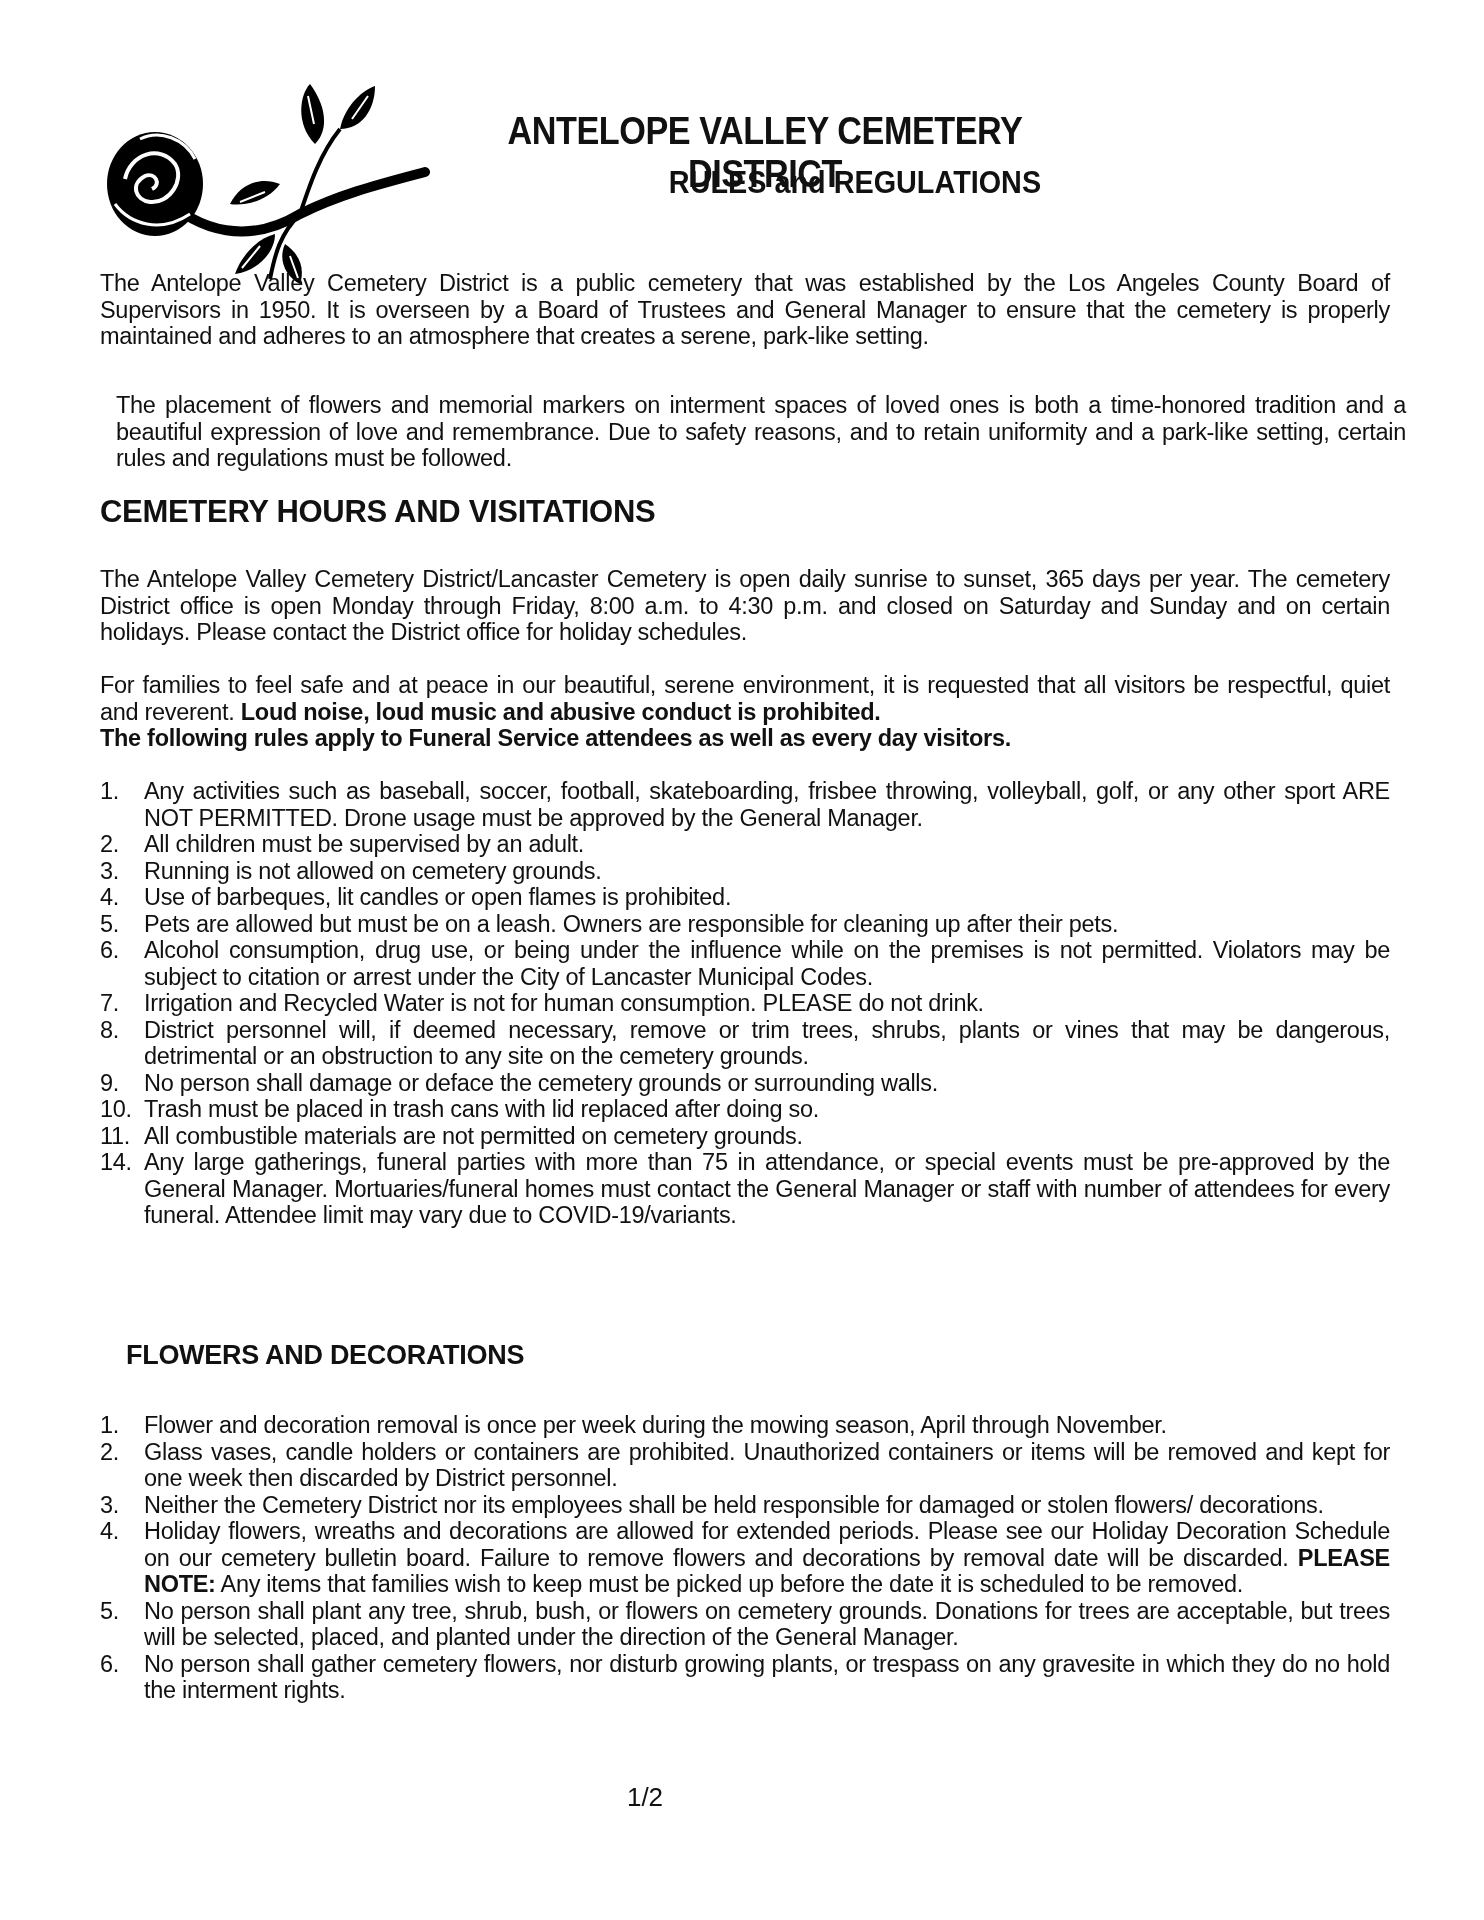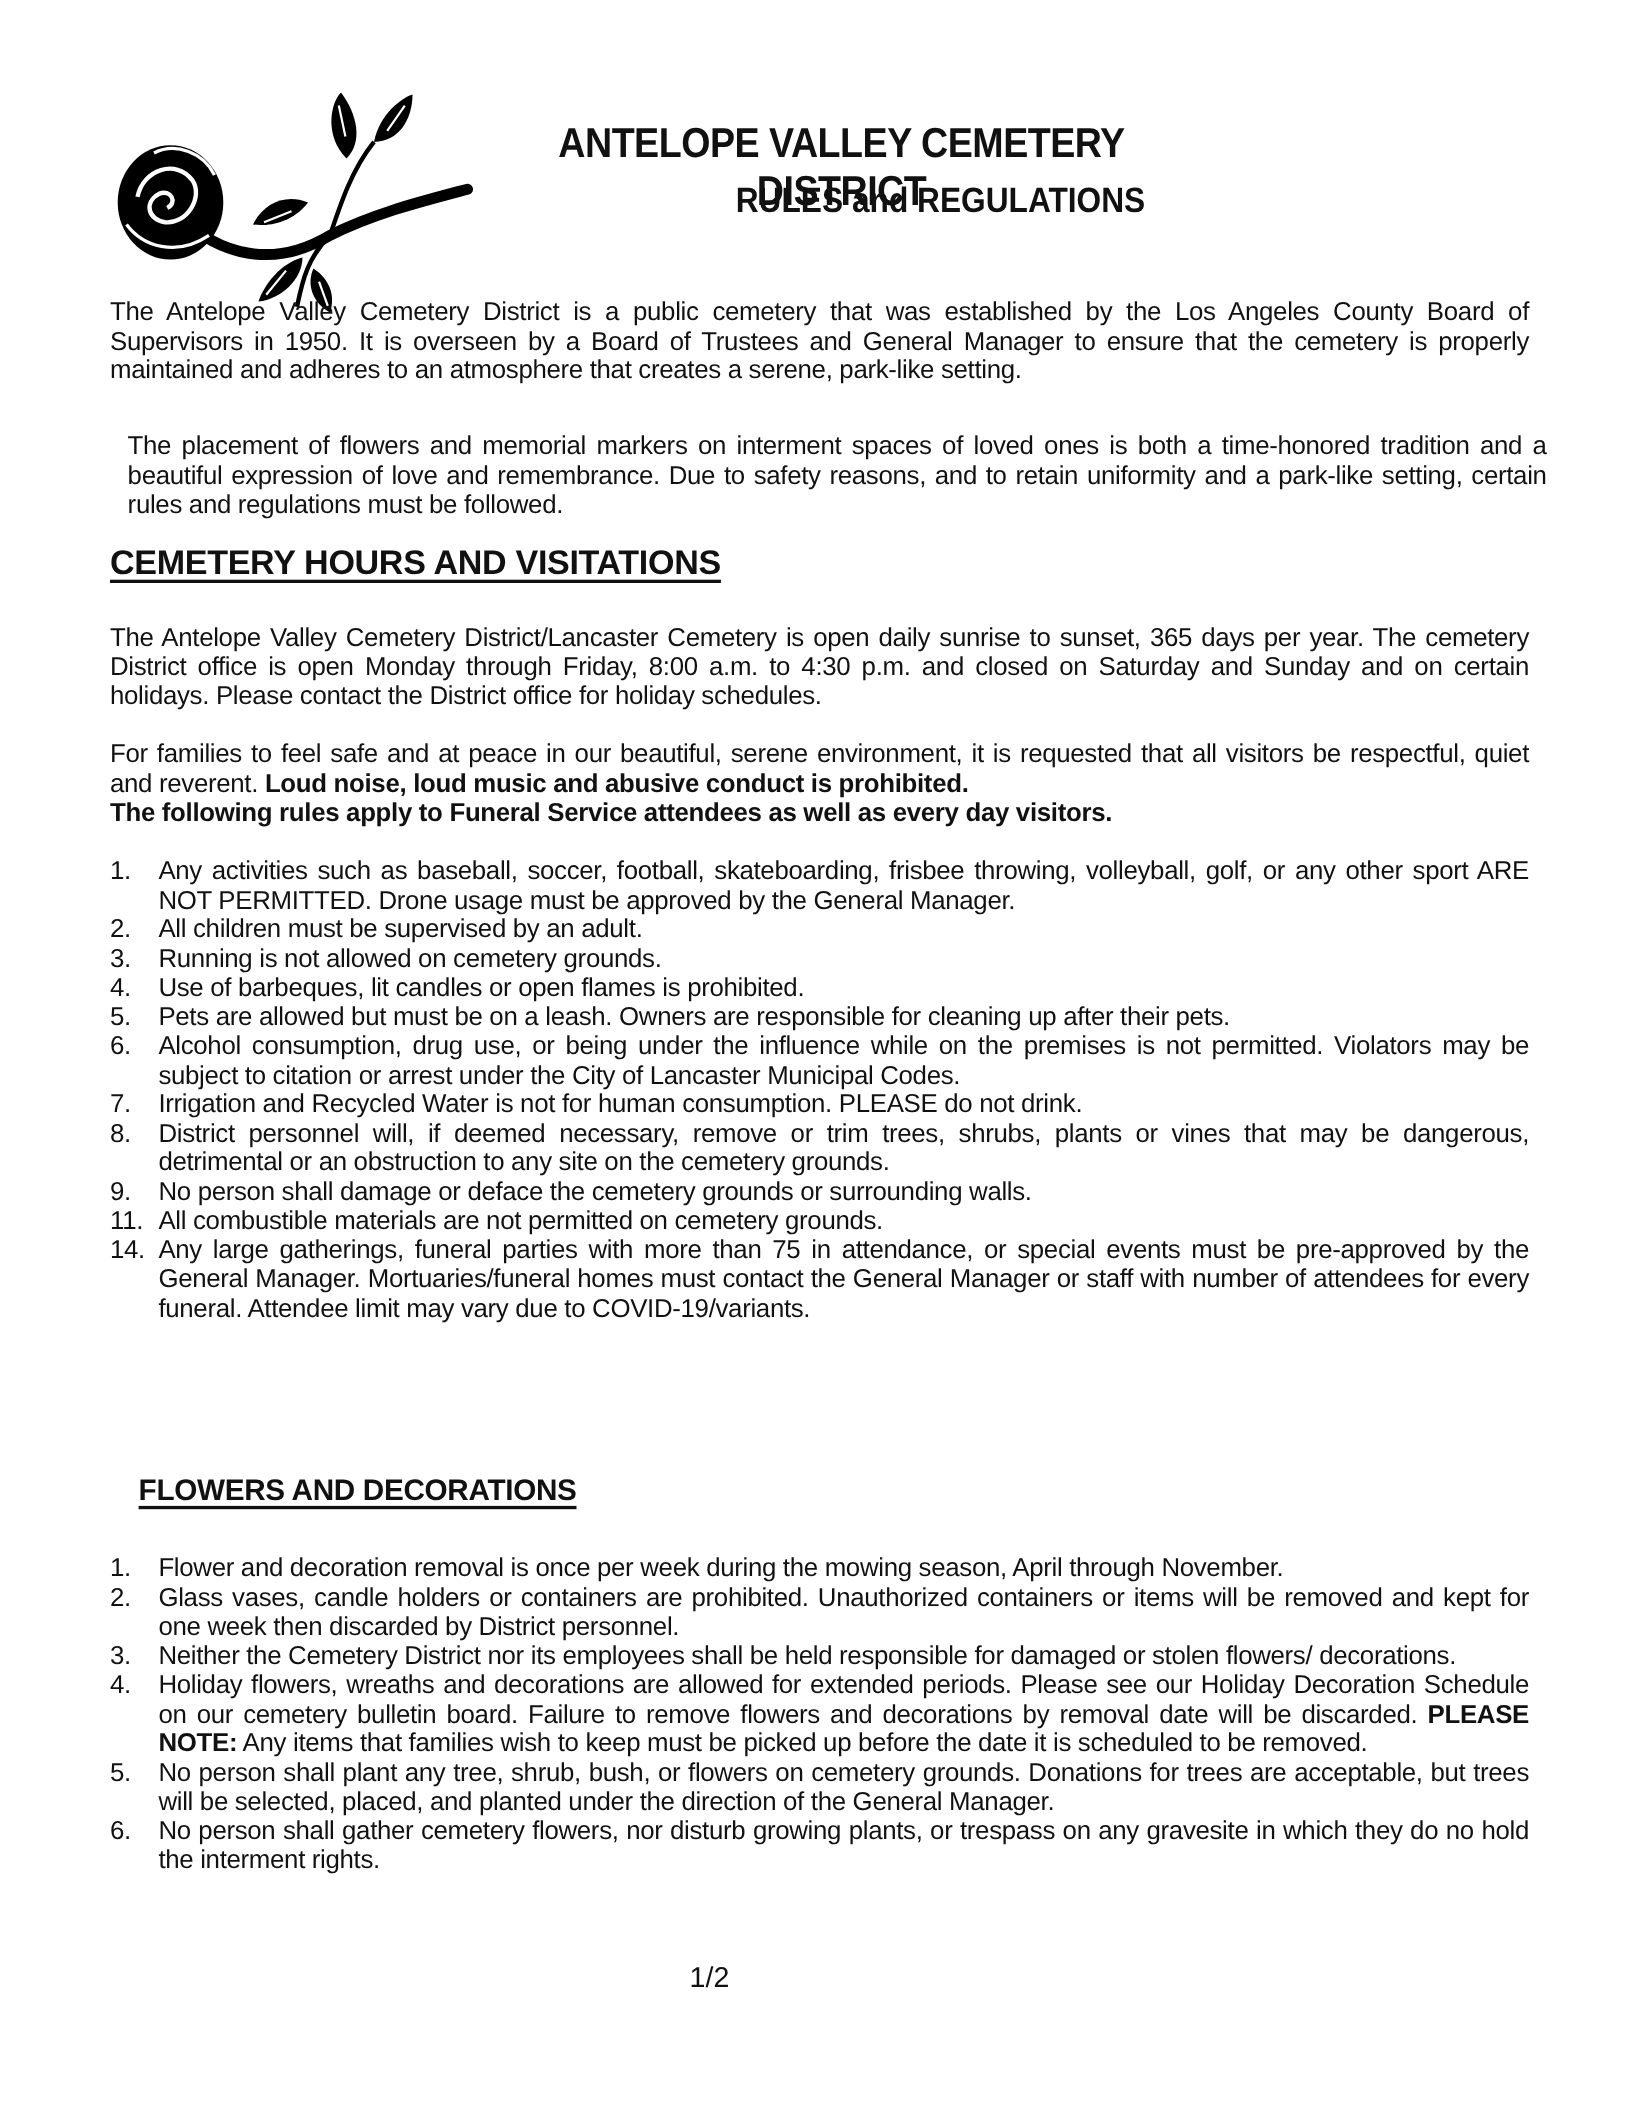--- a/index.html
+++ b/index.html
@@ -16,21 +16,21 @@
     .subtitle {
       position: absolute; left: 415px; top: 164px; width: 700px; text-align: center;
       font-weight: bold; font-size: 32px; transform: scaleX(0.9); transform-origin: center; padding-left: 200px; box-sizing: border-box;
     }
     .para {
       position: absolute; left: 100px; width: 1290px;
       font-size: 23.5px; line-height: 26.5px; text-align: justify; text-align-last: left;
       letter-spacing: -0.3px;
     }
     .heading {
-      position: absolute; left: 100px; font-weight: bold; text-decoration: underline;
+      position: absolute; left: 100px; font-weight: bold; 
       text-decoration-thickness: 3px; text-underline-offset: 5px; letter-spacing: -0.3px;
     }
     .h1 { font-size: 31px; }
     .h2 { font-size: 27px; }
     .list {
       position: absolute; left: 100px; width: 1290px; margin: 0; padding: 0; list-style: none;
       font-size: 23.5px; line-height: 26.5px; letter-spacing: -0.3px;
     }
     .list li { display: flex; }
     .list .num { width: 44px; flex: 0 0 44px; }
@@ -106,20 +106,24 @@
     </li>
     <li>
       <span class="num">8.</span>
       <span class="txt">District personnel will, if deemed necessary, remove or trim trees, shrubs, plants or vines that may be dangerous, detrimental or an obstruction to any site on the cemetery grounds.</span>
     </li>
     <li>
       <span class="num">9.</span>
       <span class="txt">No person shall damage or deface the cemetery grounds or surrounding walls.</span>
     </li>
     <li>
+      <span class="num">10.</span>
+      <span class="txt">Trash must be placed in trash cans with lid replaced after doing so.</span>
+    </li>
+    <li>
       <span class="num">11.</span>
       <span class="txt">All combustible materials are not permitted on cemetery grounds.</span>
     </li>
     <li>
       <span class="num">14.</span>
       <span class="txt">Any large gatherings, funeral parties with more than 75 in attendance, or special events must be pre-approved by the General Manager. Mortuaries/funeral homes must contact the General Manager or staff with number of attendees for every funeral.  Attendee limit may vary due to COVID-19/variants.</span>
     </li>
   </ol>
 
 <div class="heading h2" style="top:1340px;margin-left:26px;">FLOWERS AND DECORATIONS</div>

